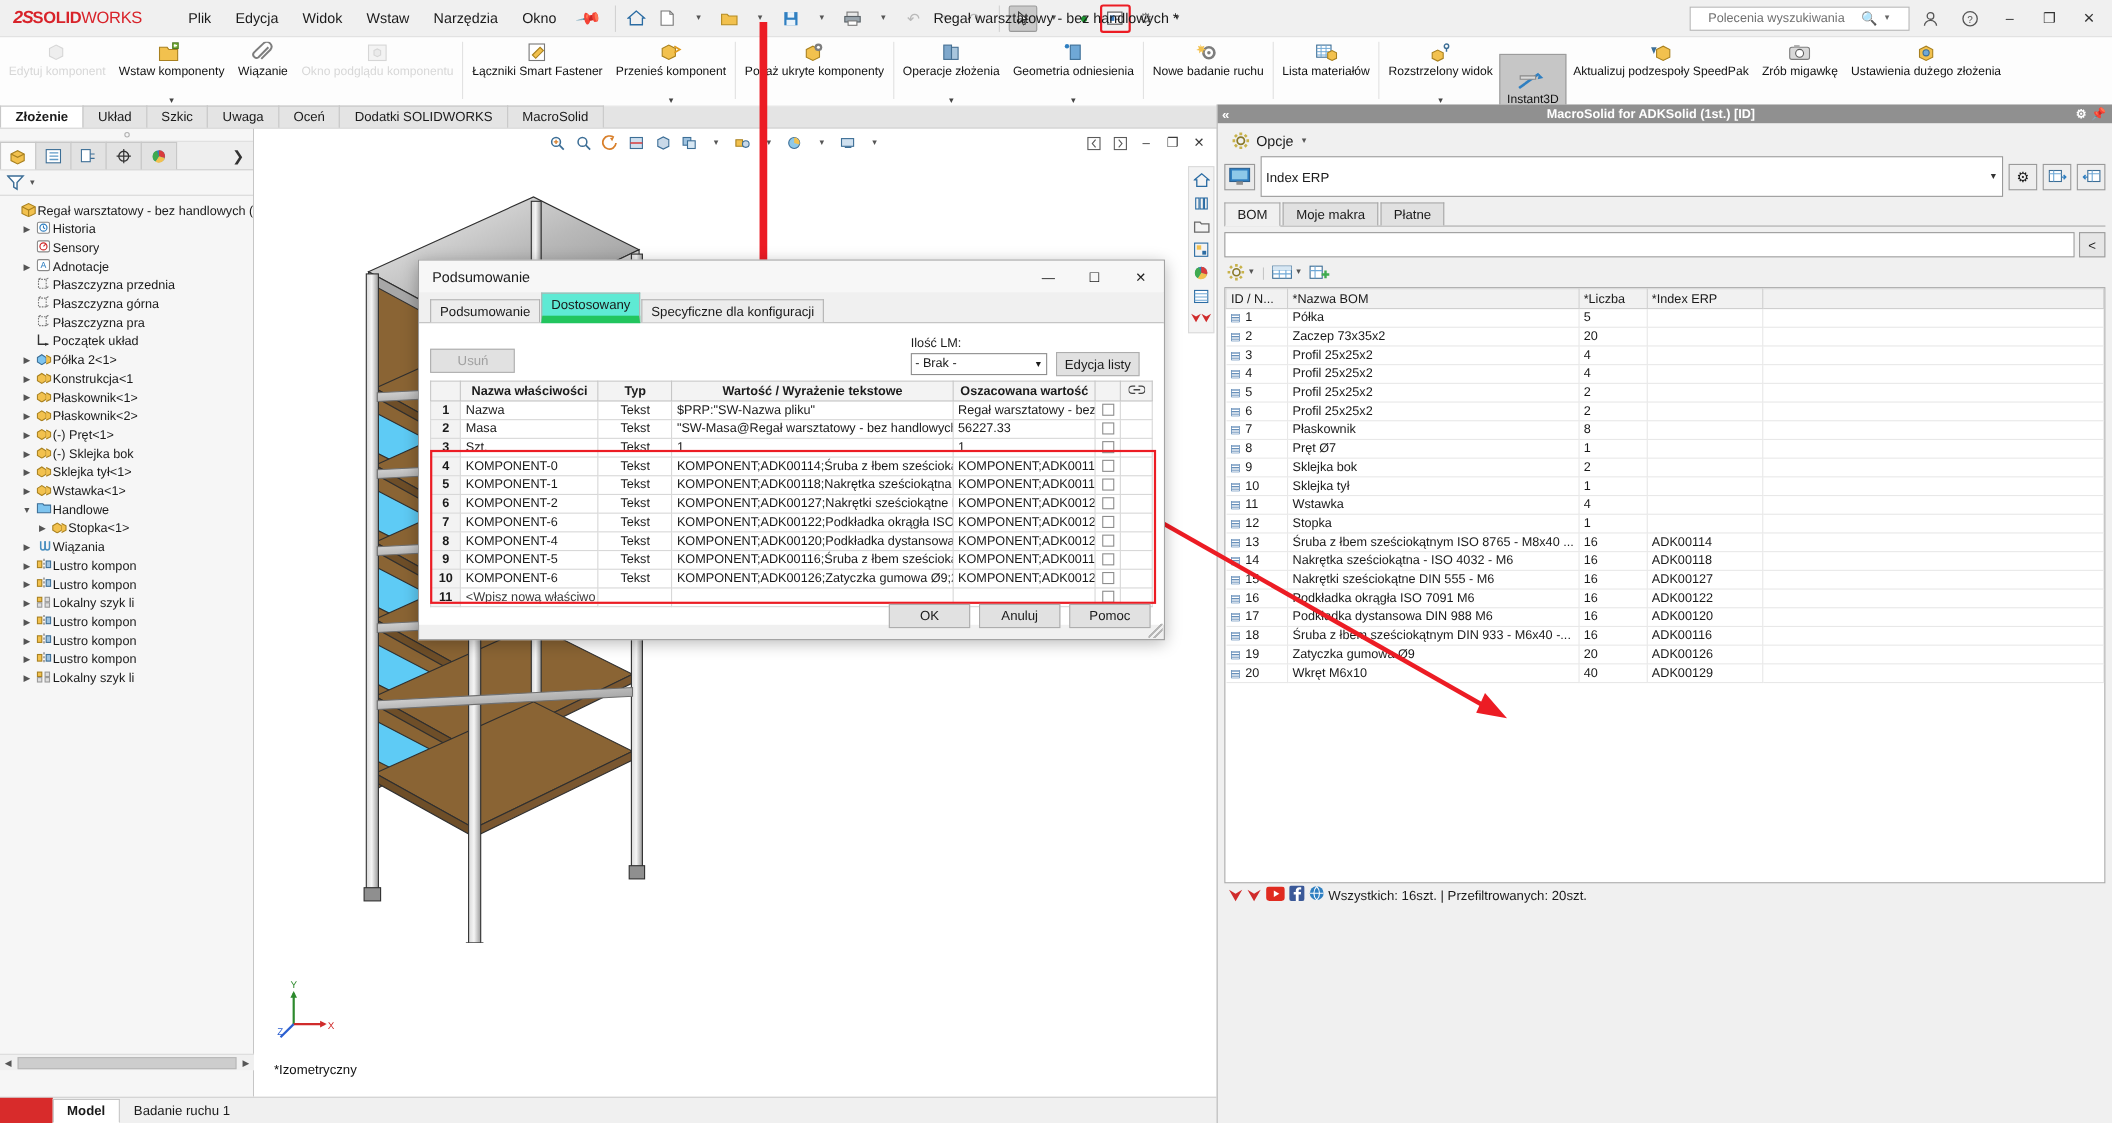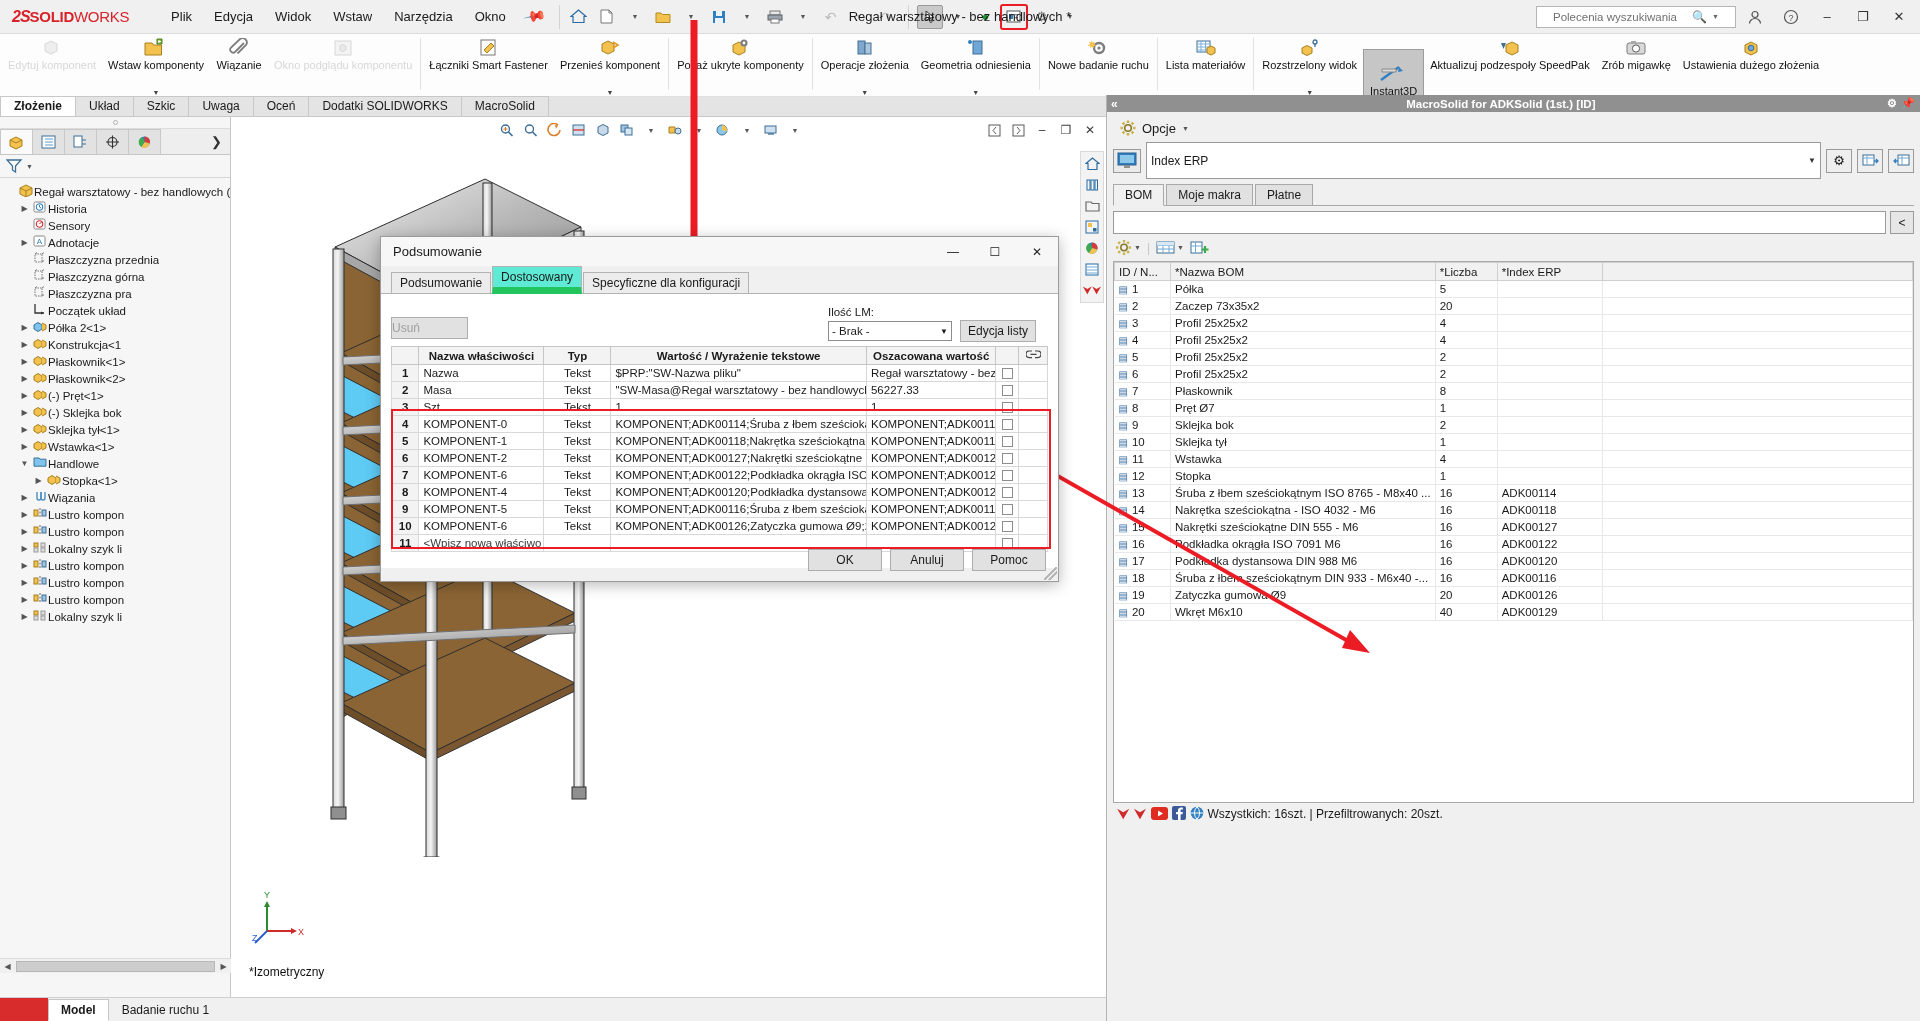--- a/index.html
+++ b/index.html
@@ -183,21 +183,21 @@
   .dlg-wbtns { margin-left:auto; display:flex; }
   .dlg-wb { width:42px; height:29px; display:flex; align-items:center; justify-content:center;
             font-size:12px; color:#222; }
   .dlg-tabs { display:flex; align-items:flex-end; padding-left:10px; font-size:12px;
               border-bottom:1px solid #b3b3b3; background:#f0f0f0;}
   .dtab { padding:3px 8px; border:1px solid #b3b3b3; border-bottom:none; background:#ececec;
           margin-right:1px;}
   .dtab.sel { background:#5eead4; border-bottom:7px solid #22c55e; margin-bottom:-1px; }
   .dlg-body { padding:10px 12px 0 12px; position:relative; }
   .btn { background:#e1e1e1; border:1px solid #adadad; font-size:12px; padding:3px 0; }
-  .btn.disabled { color:#a0a0a0; }
+  .btn.disabled { color:#a0a0a0;padding-left:24px; }
   .lm-wrap { position:absolute; right:12px; top:4px; text-align:left; }
   .lm-label { font-size:11.5px; margin-bottom:2px;}
   .lm-row { display:flex; align-items:center; gap:8px; }
   .lm-select { width:124px; height:20px; background:#fff; border:1px solid #8d8d8d;
                display:flex; align-items:center; padding:0 3px; font-size:11.5px;}
   .lm-select .ar { margin-left:auto; font-size:8px;}
   table.props { border-collapse:collapse; width:100%; font-size:11.5px; background:#fff;
                 table-layout:fixed;}
   table.props th { background:#f3f3f3; border:1px solid #c6c6c6; font-weight:bold; height:18px;
                    font-size:11.5px; padding:0 3px; }

